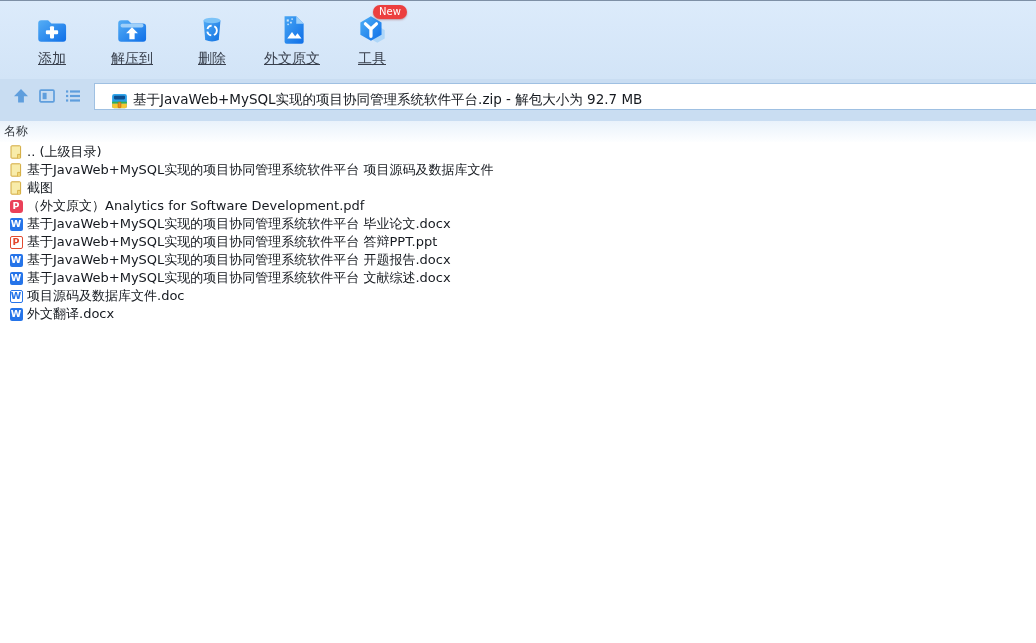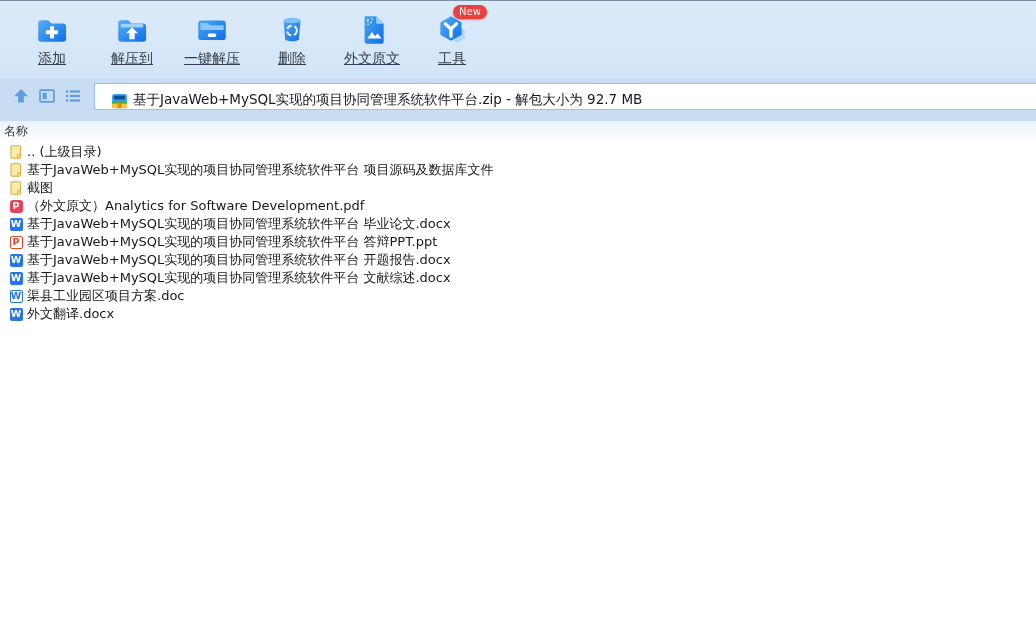--- a/index.html
+++ b/index.html
@@ -73,34 +73,20 @@
               <stop offset="1" stop-color="#0f6fe8"></stop>
             </linearGradient>
           </defs>
         <path d="M4 10.5 q0-2.8 2.8-2.8 h6.5 l3.2 3.2 h11 q2.8 0 2.8 2.8 v11.5 q0 2.8-2.8 2.8 H6.8 q-2.8 0-2.8-2.8 z" fill="url(#gb)"></path>
         <rect x="6.2" y="11" width="21.6" height="3.6" rx="1.6" fill="#9fd0f9"></rect>
         <path d="M17 14.5 l5.6 5.6 h-3.1 v5.6 h-5 v-5.6 h-3.1 z" fill="#fff"></path>
       </svg>
       <span class="tb-label">解压到</span>
     </div>
 
-    <div class="tb-item">
-      <svg class="tb-icon" viewBox="0 0 34 34">
-        <defs>
-            <linearGradient id="gc" x1="0" y1="0" x2="1" y2="1">
-              <stop offset="0" stop-color="#47a5f3"></stop>
-              <stop offset="1" stop-color="#0f6fe8"></stop>
-            </linearGradient>
-          </defs>
-        <rect x="4" y="8" width="26" height="18.5" rx="3" fill="url(#gc)"></rect>
-        <path d="M6 10.3 h7 l2.2 2.2 H28 v4.6 H6 z" fill="#8cc7f8"></path>
-        <rect x="13" y="20.3" width="8" height="3.2" rx="1.4" fill="#fff"></rect>
-      </svg>
-      <span class="tb-label">一键解压</span>
-    </div>
 
     <div class="tb-item">
       <svg class="tb-icon" viewBox="0 0 34 34">
         <defs>
             <linearGradient id="gd" x1="0" y1="0" x2="1" y2="1">
               <stop offset="0" stop-color="#4fa9f4"></stop>
               <stop offset="1" stop-color="#1172e3"></stop>
             </linearGradient>
           </defs>
         <path d="M9 8 L10.6 26.5 q6.4 2.6 12.8 0 L25 8 z" fill="url(#gd)"></path>
@@ -263,21 +249,21 @@
       <span class="fi">
           <span class="fi-letter fi-word">W</span>
         </span>
       <span class="fname">基于JavaWeb+MySQL实现的项目协同管理系统软件平台 文献综述.docx</span>
     </div>
 
     <div class="row">
       <span class="fi">
           <span class="fi-letter fi-word-o">W</span>
         </span>
-      <span class="fname">渠县工业园区项目方案.doc</span>
+      <span class="fname">项目源码及数据库文件.doc</span>
     </div>
 
     <div class="row">
       <span class="fi">
           <span class="fi-letter fi-word">W</span>
         </span>
       <span class="fname">外文翻译.docx</span>
     </div>
 
   </div>

